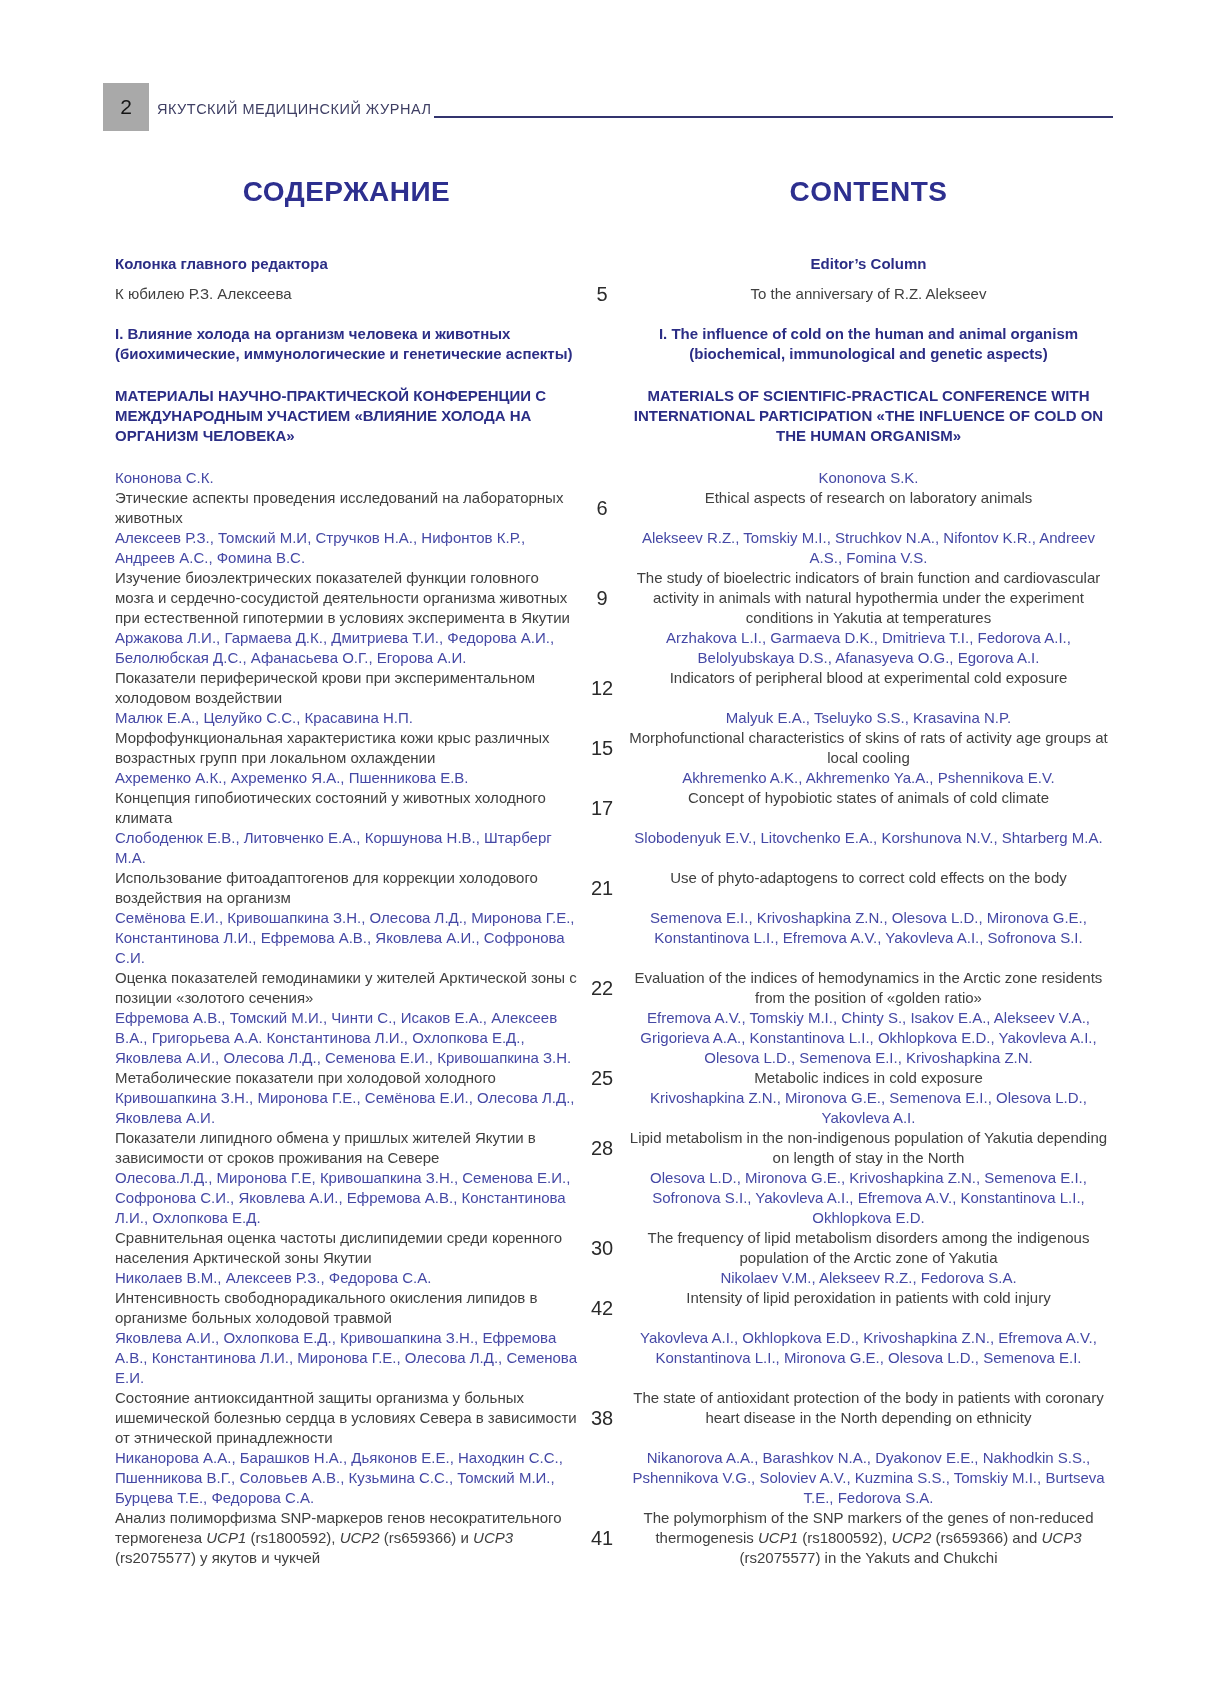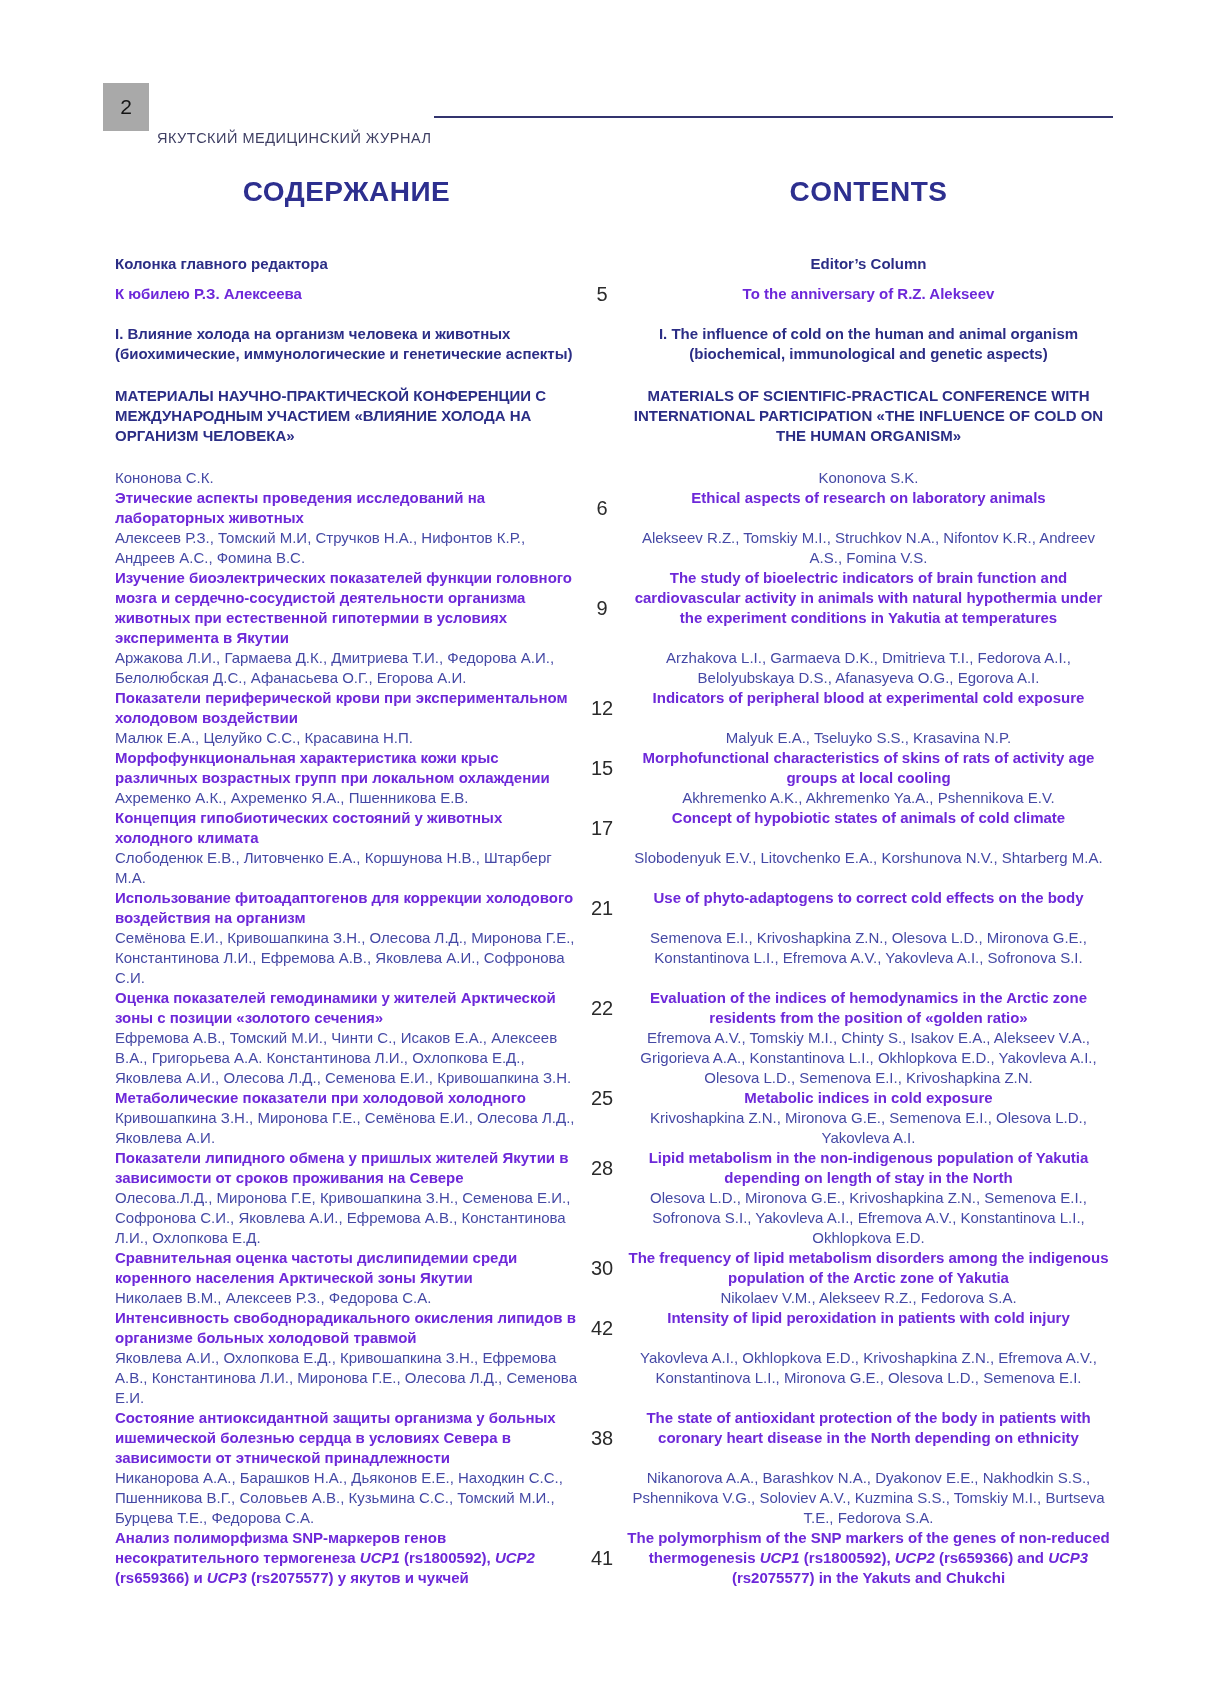--- a/index.html
+++ b/index.html
@@ -1,33 +1,33 @@
 <!DOCTYPE html>
 <html lang="ru"><head>
 <meta charset="utf-8">
 <style>
   html,body{margin:0;padding:0;background:#e8e8e8;}
   .page{position:relative;width:1208px;height:1701px;background:#ffffff;margin:0 auto;
         font-family:"Liberation Sans","DejaVu Sans",sans-serif;color:#232323;overflow:hidden;}
   
   .pn-box{position:absolute;left:103px;top:83px;width:46px;height:48px;background:#a9a9a9;
           display:flex;align-items:center;justify-content:center;font-size:21px;color:#141414;}
-  .journal{position:absolute;left:157px;top:101px;font-size:14.5px;letter-spacing:.5px;color:#3e3e63;margin-top:29px;}
+  .journal{position:absolute;left:157px;top:101px;font-size:14.5px;letter-spacing:.5px;color:#3e3e63;}
   .rule{position:absolute;left:434px;top:116px;width:679px;border-top:2px solid #32346e;}
   
   .content{position:absolute;left:115px;top:176px;width:996px;}
   .grid{display:grid;grid-template-columns:463px 48px 485px;}
   .titles .t{font-size:28px;font-weight:bold;color:#2d2f8f;text-align:center;letter-spacing:.5px;}
   .toc{margin-top:46px;font-size:15px;line-height:20px;}
   .ru{text-align:left;}
   .en{text-align:center;}
   .num{display:flex;align-items:center;justify-content:center;font-size:20px;color:#2b2b2b;}
   .head{font-weight:bold;color:#2b2d85;}
   .authors{color:#4548a5;}
-  .title{color:#6d28d9;font-weight:bold;}
+  .title{color:#404040;}
   .mt10{margin-top:10px;}
   .mt20{margin-top:20px;}
   .mt22{margin-top:22px;}
 </style>
 </head>
 <body>
 
 <div class="page">
 
   <div class="pn-box">

